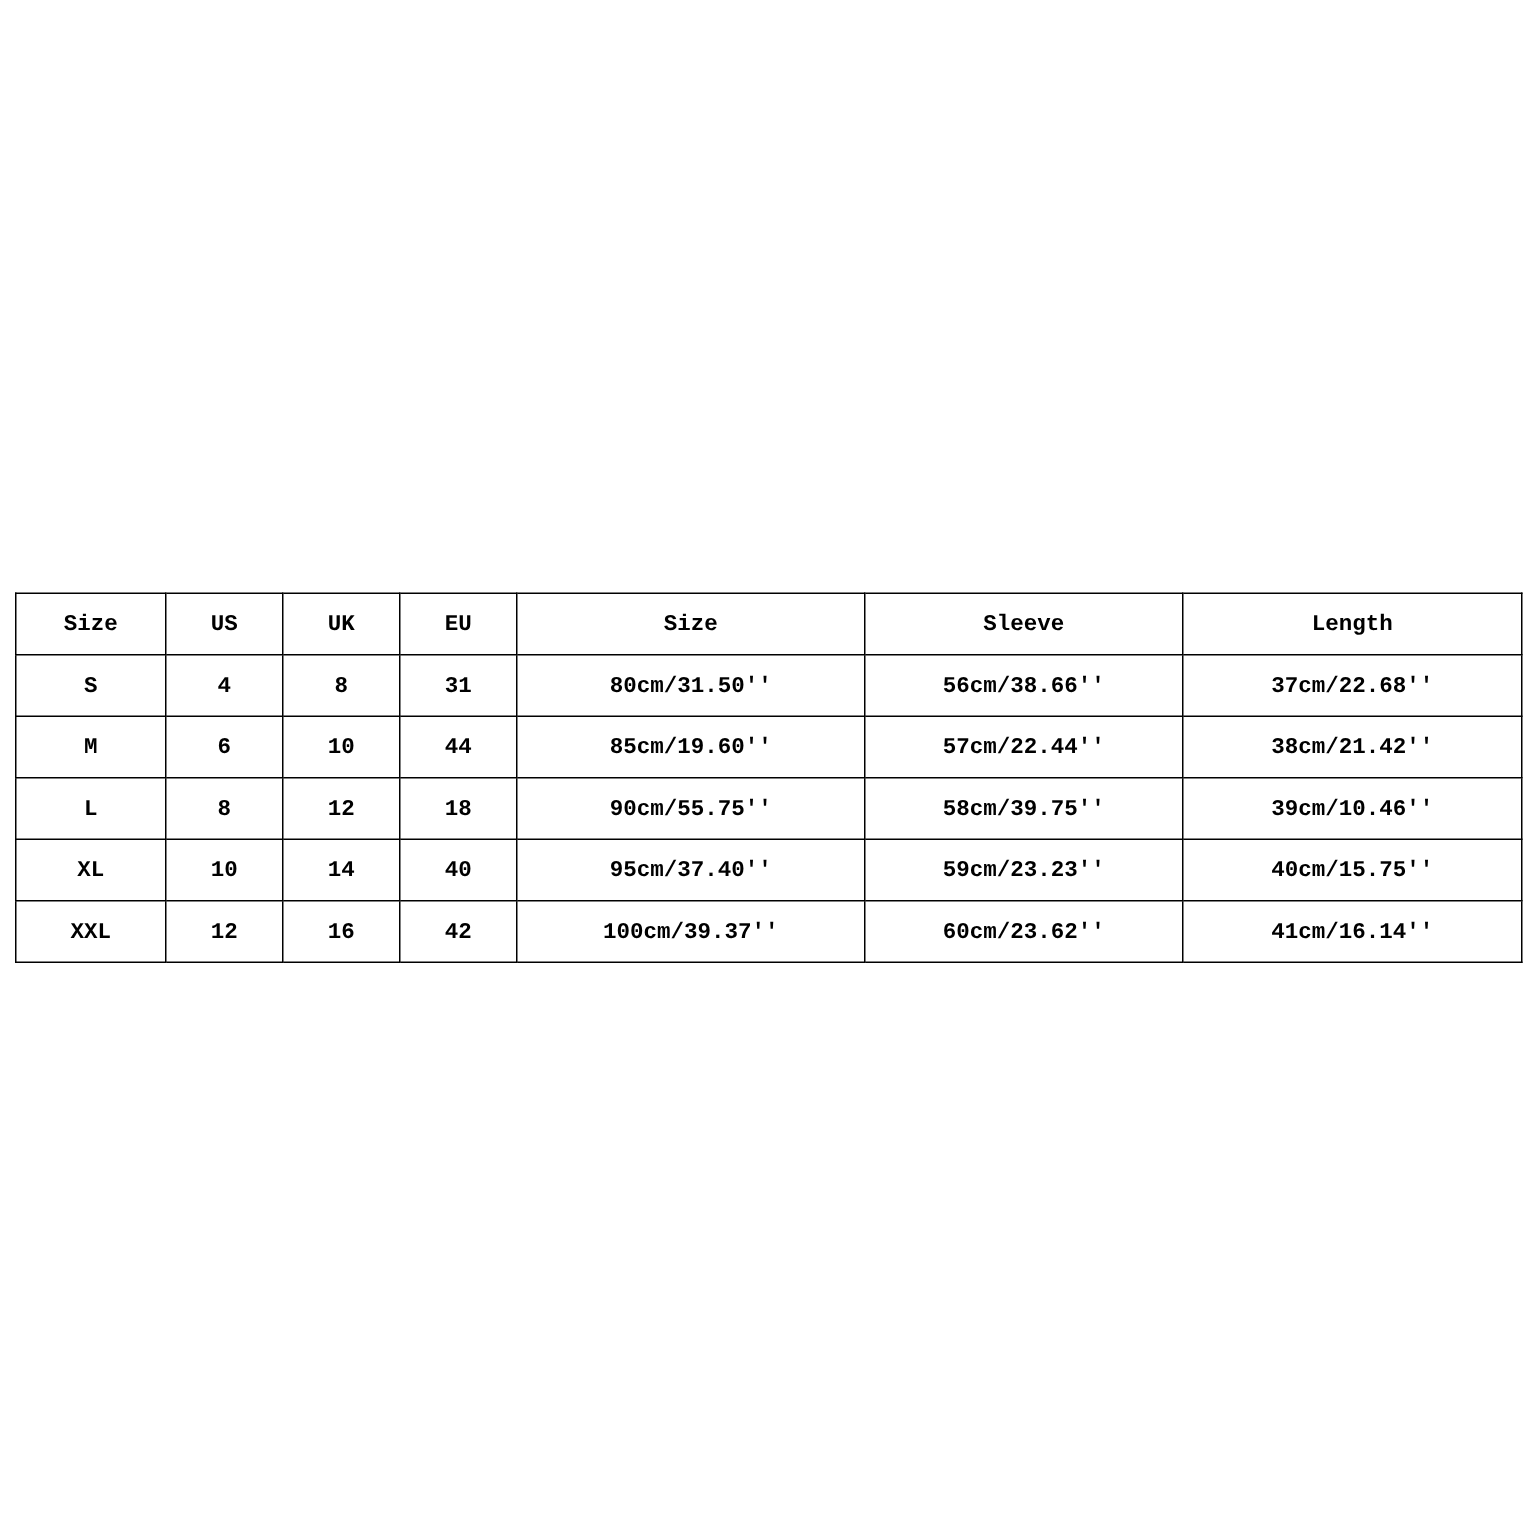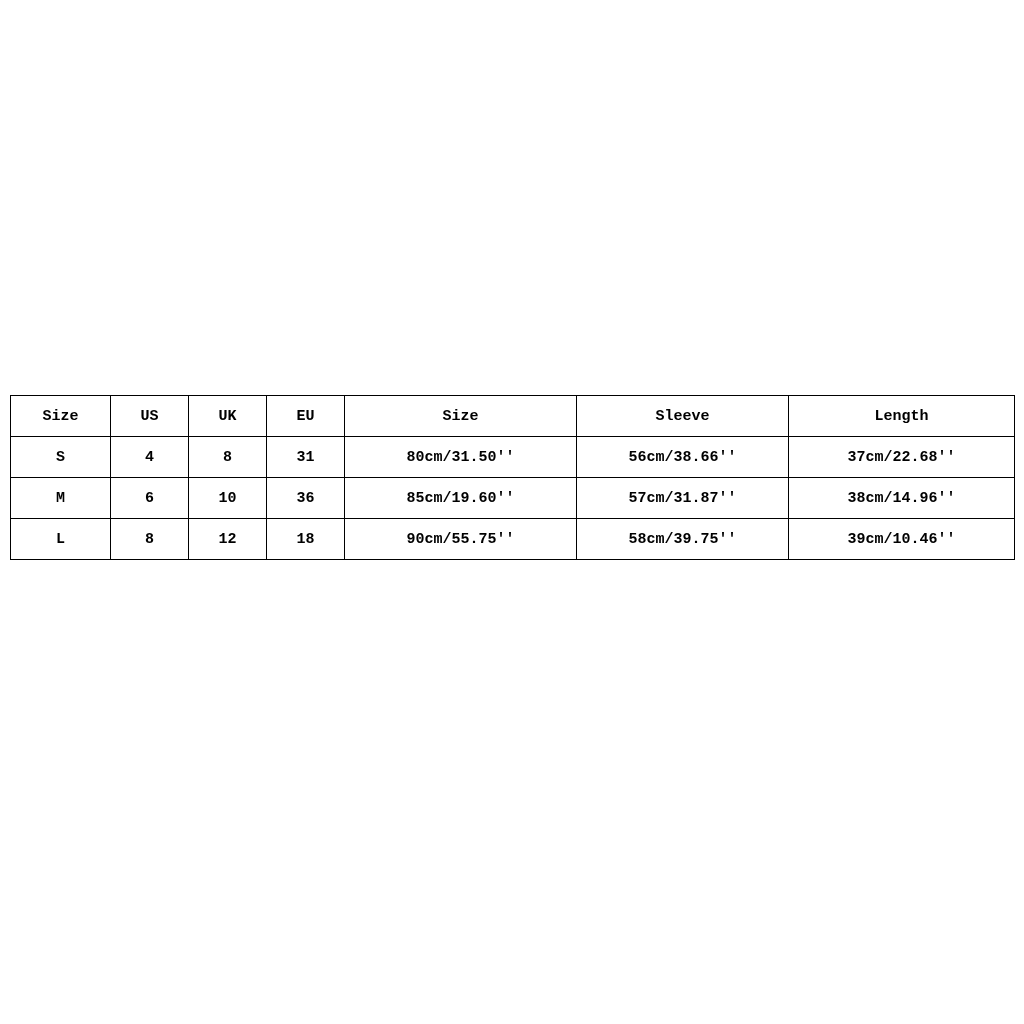--- a/index.html
+++ b/index.html
@@ -82,29 +82,47 @@
         <td>8</td>
         <td>31</td>
         <td>80cm/31.50''</td>
         <td>56cm/38.66''</td>
         <td>37cm/22.68''</td>
       </tr>
       <tr>
         <td>M</td>
         <td>6</td>
         <td>10</td>
-        <td>36</td>
+        <td>44</td>
         <td>85cm/19.60''</td>
-        <td>57cm/31.87''</td>
-        <td>38cm/14.96''</td>
+        <td>57cm/22.44''</td>
+        <td>38cm/21.42''</td>
       </tr>
       <tr>
         <td>L</td>
         <td>8</td>
         <td>12</td>
         <td>18</td>
         <td>90cm/55.75''</td>
         <td>58cm/39.75''</td>
         <td>39cm/10.46''</td>
       </tr>
+      <tr>
+        <td>XL</td>
+        <td>10</td>
+        <td>14</td>
+        <td>40</td>
+        <td>95cm/37.40''</td>
+        <td>59cm/23.23''</td>
+        <td>40cm/15.75''</td>
+      </tr>
+      <tr>
+        <td>XXL</td>
+        <td>12</td>
+        <td>16</td>
+        <td>42</td>
+        <td>100cm/39.37''</td>
+        <td>60cm/23.62''</td>
+        <td>41cm/16.14''</td>
+      </tr>
     </tbody>
   </table>
 </div>
 
 </body></html>

